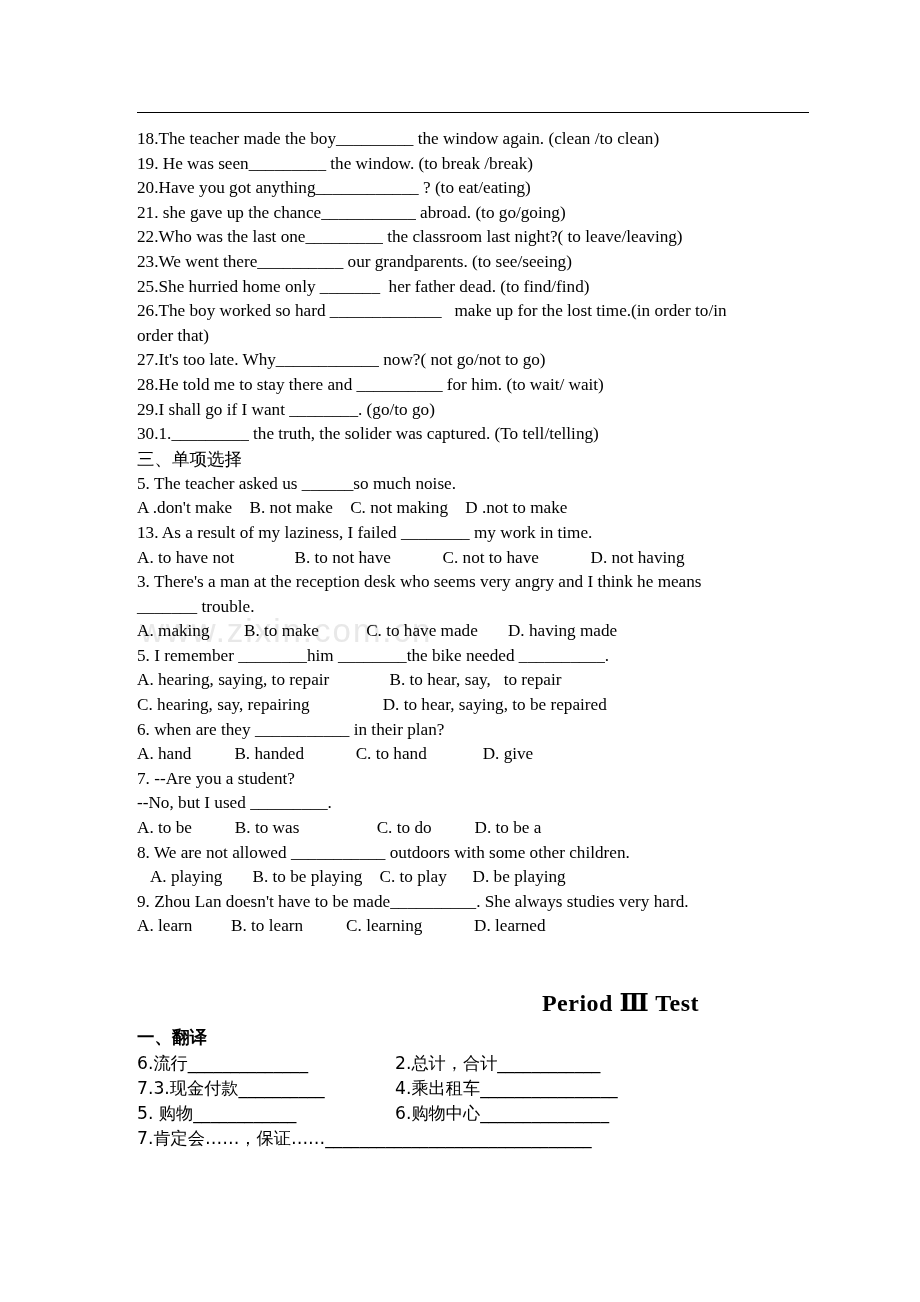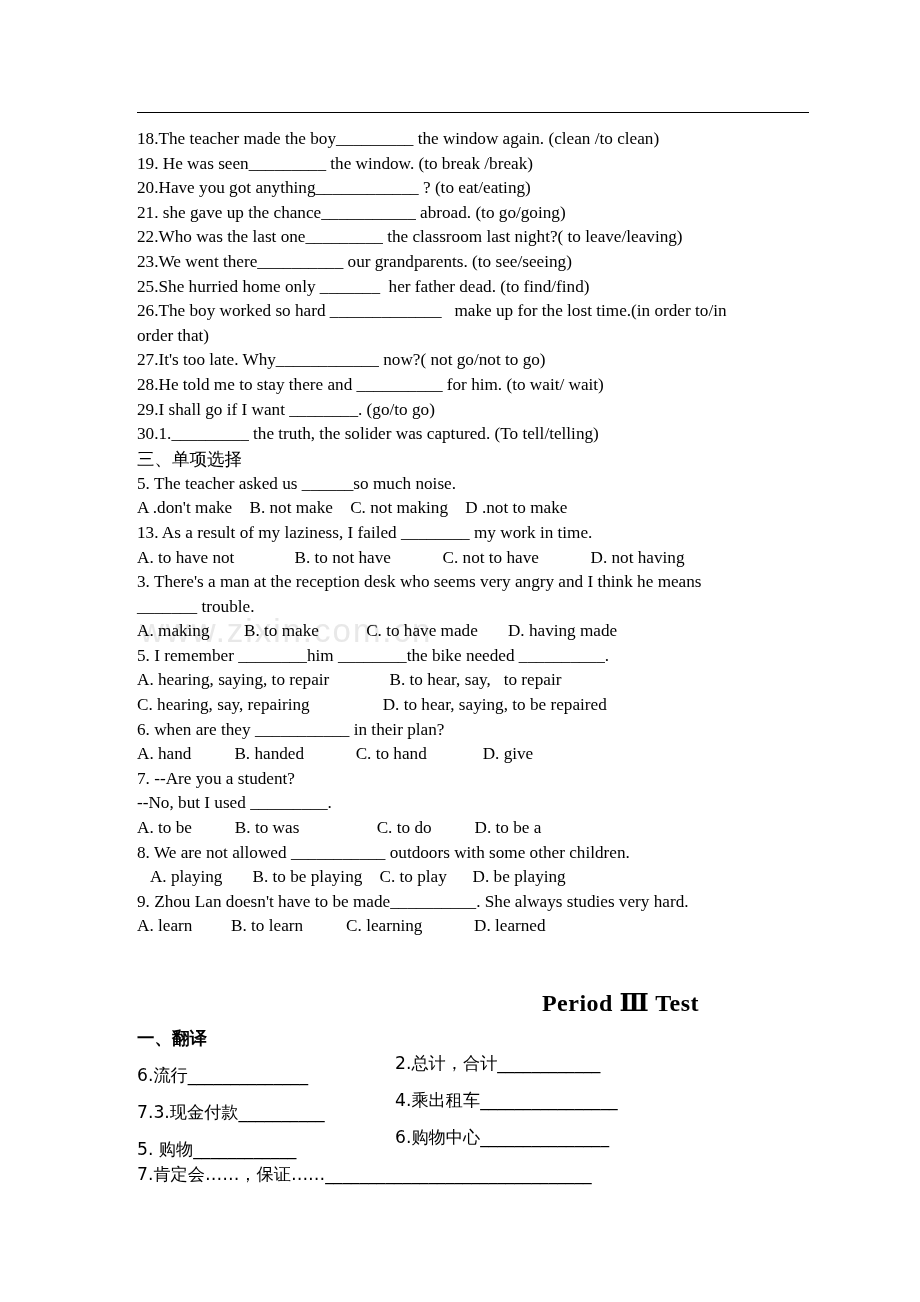--- a/index.html
+++ b/index.html
@@ -61,21 +61,21 @@
     line-height: 24.6px;
     white-space: pre-wrap;
     letter-spacing: 0px;
   }
 
   .cn-head {
     font-size: 17.5px;
     line-height: 25px;
     font-family: "DejaVu Sans", "Liberation Sans", sans-serif;
   }
-  .cn-head.bold { font-weight: bold; }
+  .cn-head.bold { font-weight: bold; font-family: Liberation Mono, monospace; }
 
   .cn-line {
     font-size: 17.2px;
     line-height: 25px;
     font-family: "DejaVu Sans", "Liberation Sans", sans-serif;
     white-space: pre;
   }
 
   .blank-gap { height: 49px; }
 
@@ -90,21 +90,21 @@
     padding-right: 110px;
   }
 
   
   .tr-row {
     display: flex;
     line-height: 25px;
     font-size: 17.2px;
     font-family: "DejaVu Sans", "Liberation Sans", sans-serif;
   }
-  .tr-col-a { width: 258px; white-space: pre; margin-top: 12px; }
+  .tr-col-a { width: 258px; white-space: pre; }
   .tr-col-b { white-space: pre; }
 </style>
 </head>
 <body>
 
 <div id="page">
 
   <div id="watermark">www.zixin.com.cn</div>
 
   <div id="content">

